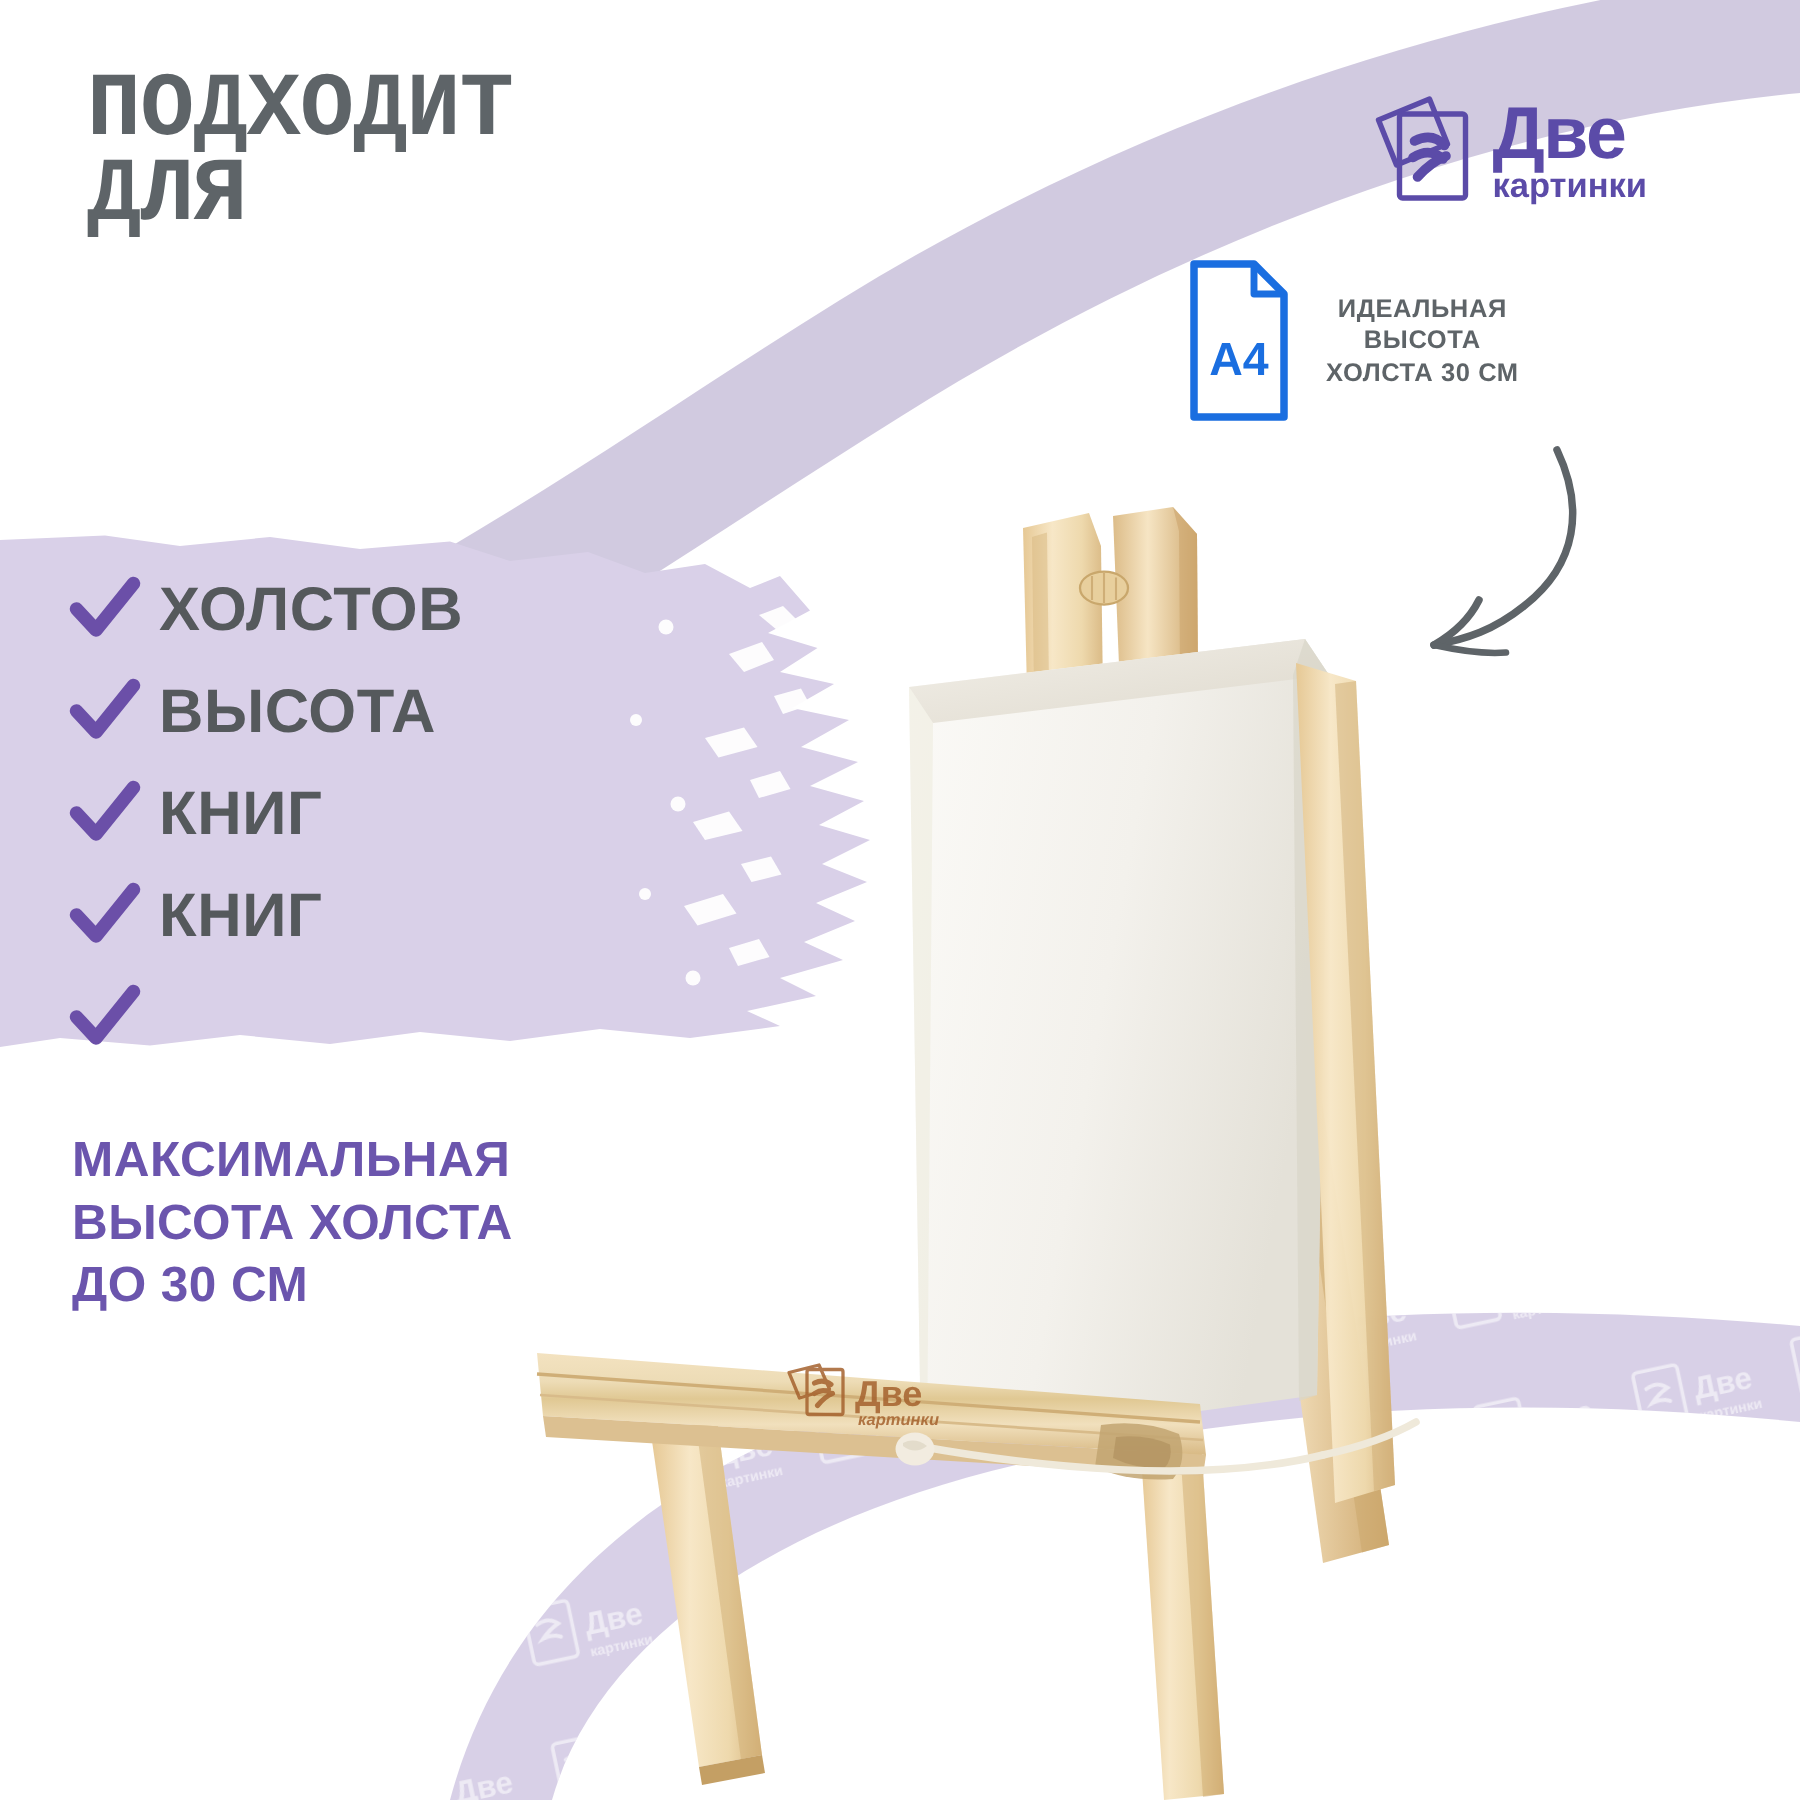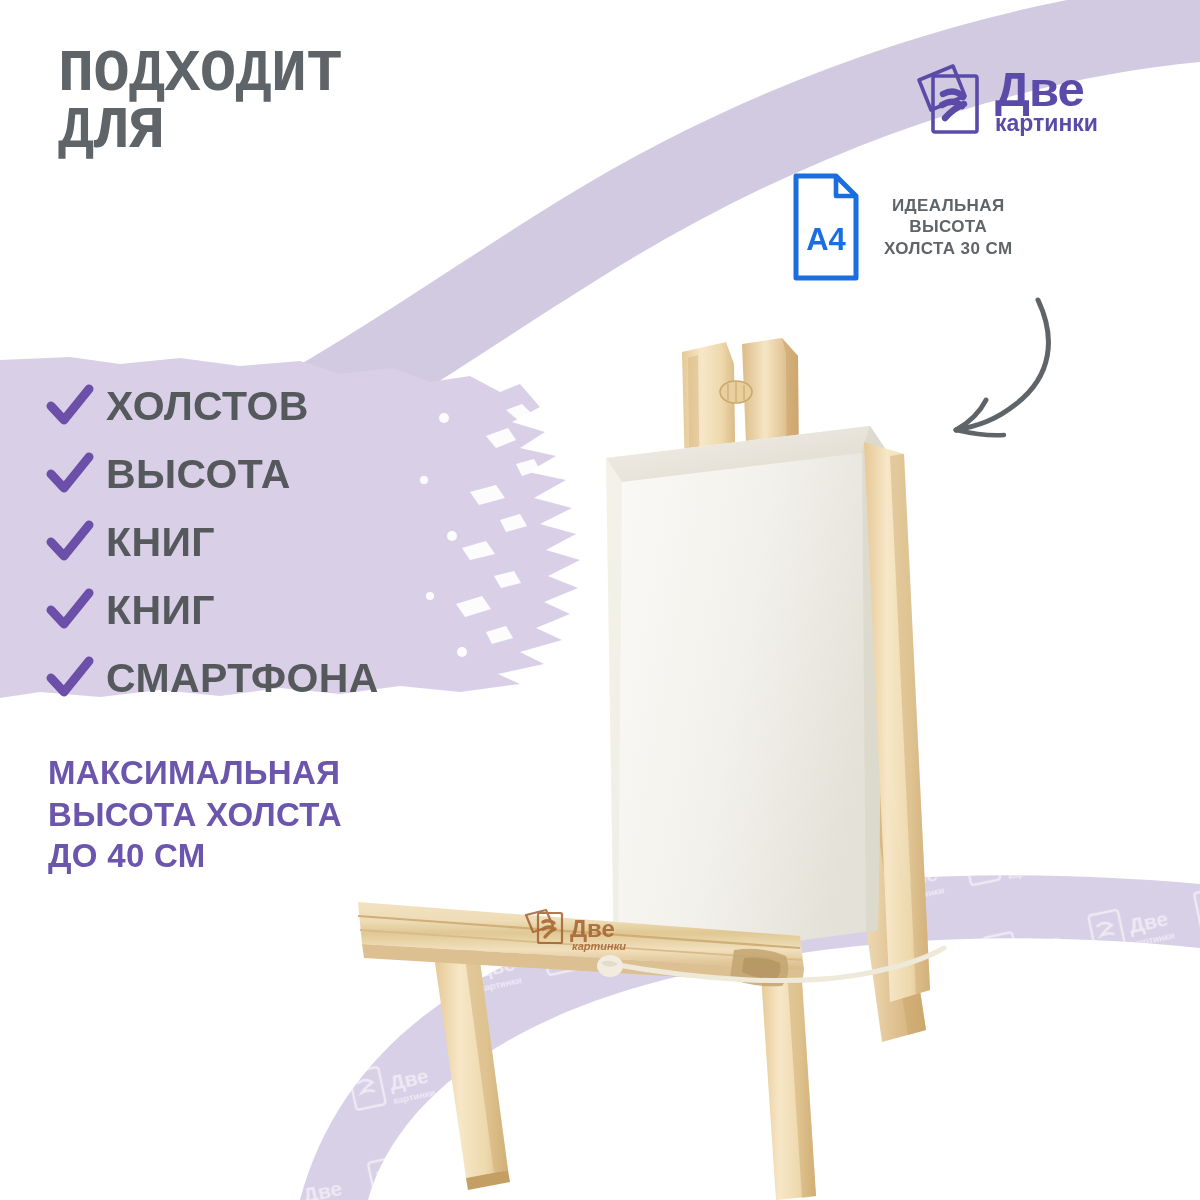--- a/index.html
+++ b/index.html
@@ -189,27 +189,26 @@
     <div class="check-row">
       <svg class="check-ic" viewBox="0 0 48 44" xmlns="http://www.w3.org/2000/svg">
         <path d="M5 22 L18 36 L43 5" fill="none" stroke="#6b4fa8" stroke-width="9" stroke-linecap="round" stroke-linejoin="round"></path>
       </svg>
       <span class="check-label">КНИГ</span>
     </div>
     <div class="check-row">
       <svg class="check-ic" viewBox="0 0 48 44" xmlns="http://www.w3.org/2000/svg">
         <path d="M5 22 L18 36 L43 5" fill="none" stroke="#6b4fa8" stroke-width="9" stroke-linecap="round" stroke-linejoin="round"></path>
       </svg>
-      <span class="check-label">СМАРТФОНА</span>
     </div>
   </div>
 
   <div class="maxnote">МАКСИМАЛЬНАЯ
 ВЫСОТА ХОЛСТА
-ДО 40 СМ</div>
+ДО 30 СМ</div>
 
   <svg class="product" viewBox="0 0 680 870" xmlns="http://www.w3.org/2000/svg">
     <defs>
       <linearGradient id="woodA" x1="0" y1="0" x2="1" y2="0">
         <stop offset="0%" stop-color="#e6c894"></stop>
         <stop offset="35%" stop-color="#f7e7c7"></stop>
         <stop offset="70%" stop-color="#eed9ad"></stop>
         <stop offset="100%" stop-color="#d7b57f"></stop>
       </linearGradient>
       <linearGradient id="woodB" x1="0" y1="0" x2="1" y2="0">

